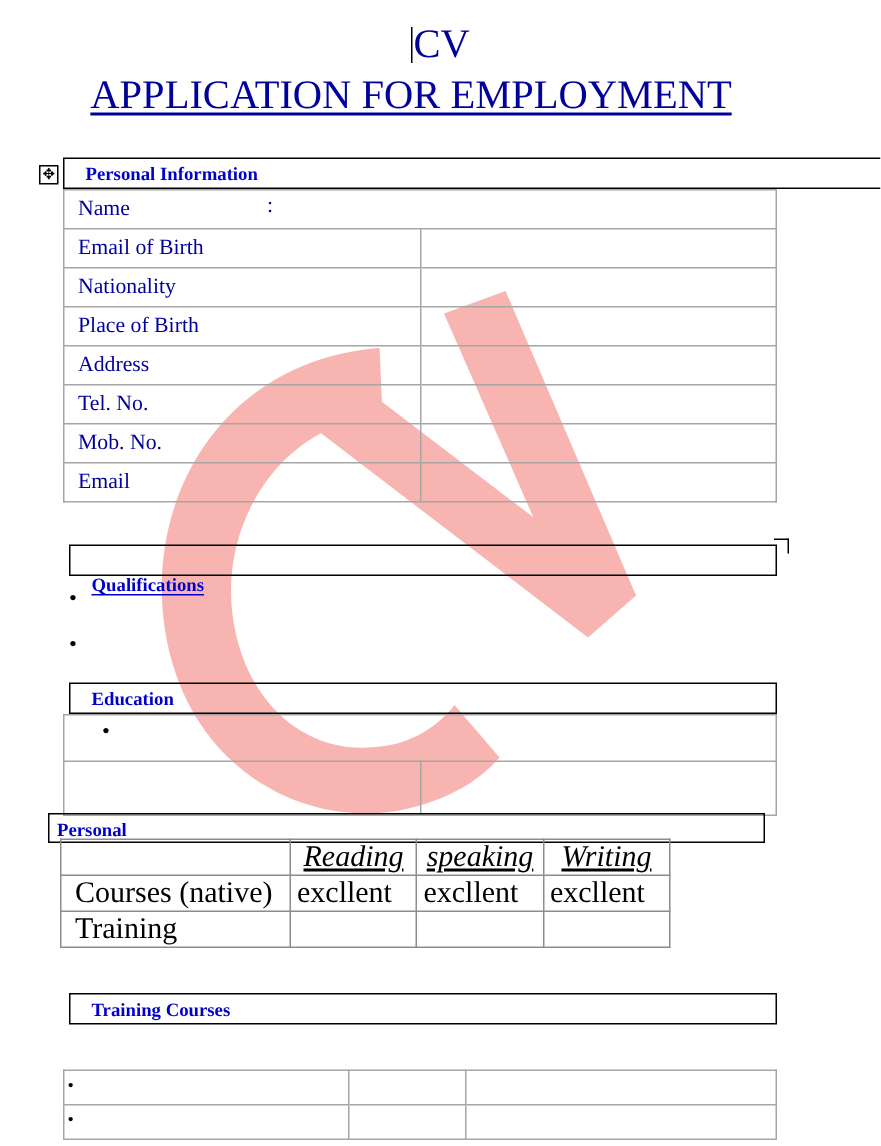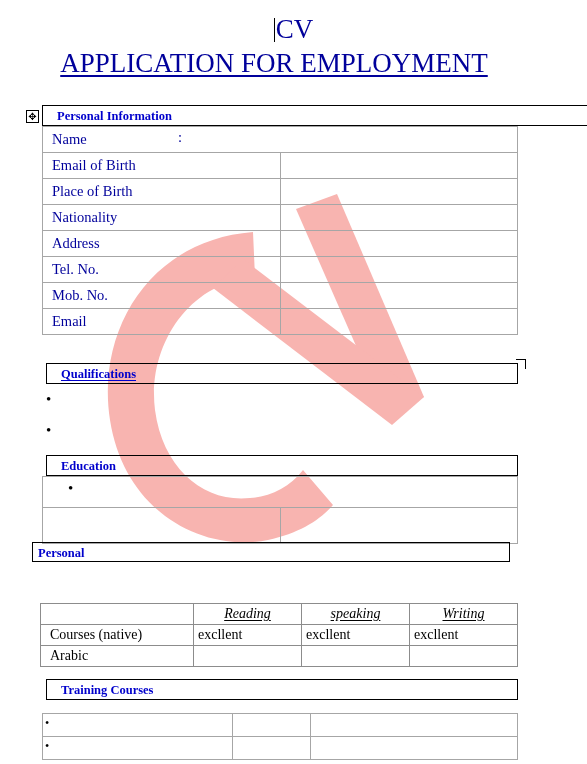--- a/index.html
+++ b/index.html
@@ -85,20 +85,21 @@
   }
   .sec-header .lbl {
     position: absolute;
     left: 14px;
     top: 3px;
     white-space: nowrap;
   }
   .sec-header .lbl.u {
     text-decoration: underline;
     text-underline-offset: 2px;
+    margin-top: 16px;
   }
 
   
   .notch {
     position: absolute;
     right: -9px;
     top: -5px;
     width: 9px;
     height: 9px;
     border-top: 1.4px solid #000000;
@@ -161,25 +162,25 @@
     background: transparent;
     padding: 0;
   }
   #edu-table td.wide { height: 30px; }
   #edu-table td.r2a  { width: 108px; height: 35px; }
 
   
   #lang-table {
     position: absolute;
     left: 40px;
-    top: 603px;
-    width: 478px;
+    top: 559px;
+    width: 407px;
     border-collapse: collapse;
     table-layout: fixed;
-    font-size: 14px;
+    font-size: 20px;
     color: #000000;
   }
   #lang-table td {
     border: 1px solid #8c8c8c;
     height: 20px;
     padding: 0 4px;
     background: transparent;
   }
   #lang-table td.lang-name {
     width: 144px;
@@ -283,25 +284,25 @@
       <td colspan="2">
         <span>Name</span>
         <span class="colon">:</span>
       </td>
     </tr>
     <tr>
       <td class="lblcell"><span>Email of Birth</span></td>
       <td class="val"><span></span></td>
     </tr>
     <tr>
+      <td class="lblcell"><span>Nationality</span></td>
+      <td class="val"><span></span></td>
+    </tr>
+    <tr>
       <td class="lblcell"><span>Place of Birth</span></td>
-      <td class="val"><span></span></td>
-    </tr>
-    <tr>
-      <td class="lblcell"><span>Nationality</span></td>
       <td class="val"><span></span></td>
     </tr>
     <tr>
       <td class="lblcell"><span>Address</span></td>
       <td class="val"><span></span></td>
     </tr>
     <tr>
       <td class="lblcell"><span>Tel. No.</span></td>
       <td class="val"><span></span></td>
     </tr>
@@ -354,29 +355,29 @@
       <th><span>speaking</span></th>
       <th><span>Writing</span></th>
     </tr>
     <tr>
       <td class="lang-name"><span>Courses (native)</span></td>
       <td class="ctr"><span>excllent</span></td>
       <td class="ctr"><span>excllent</span></td>
       <td class="ctr"><span>excllent</span></td>
     </tr>
     <tr>
-      <td class="lang-name"><span>Arabic</span></td>
+      <td class="lang-name"><span>Training</span></td>
       <td class="ctr"><span></span></td>
       <td class="ctr"><span></span></td>
       <td class="ctr"><span></span></td>
     </tr>
   </tbody>
     </table>
 
-  <div class="sec-header layer" style="left:46px; top:679px; width:472px; height:21px;">
+  <div class="sec-header layer" style="left:46px; top:662px; width:472px; height:21px;">
     <span class="lbl">Training Courses</span>
   </div>
 
   <table id="train-table" class="layer">
     <tbody>
         <tr>
       <td class="c1">
         <span class="tb">•</span>
       </td>
       <td class="c2"><span></span></td>

